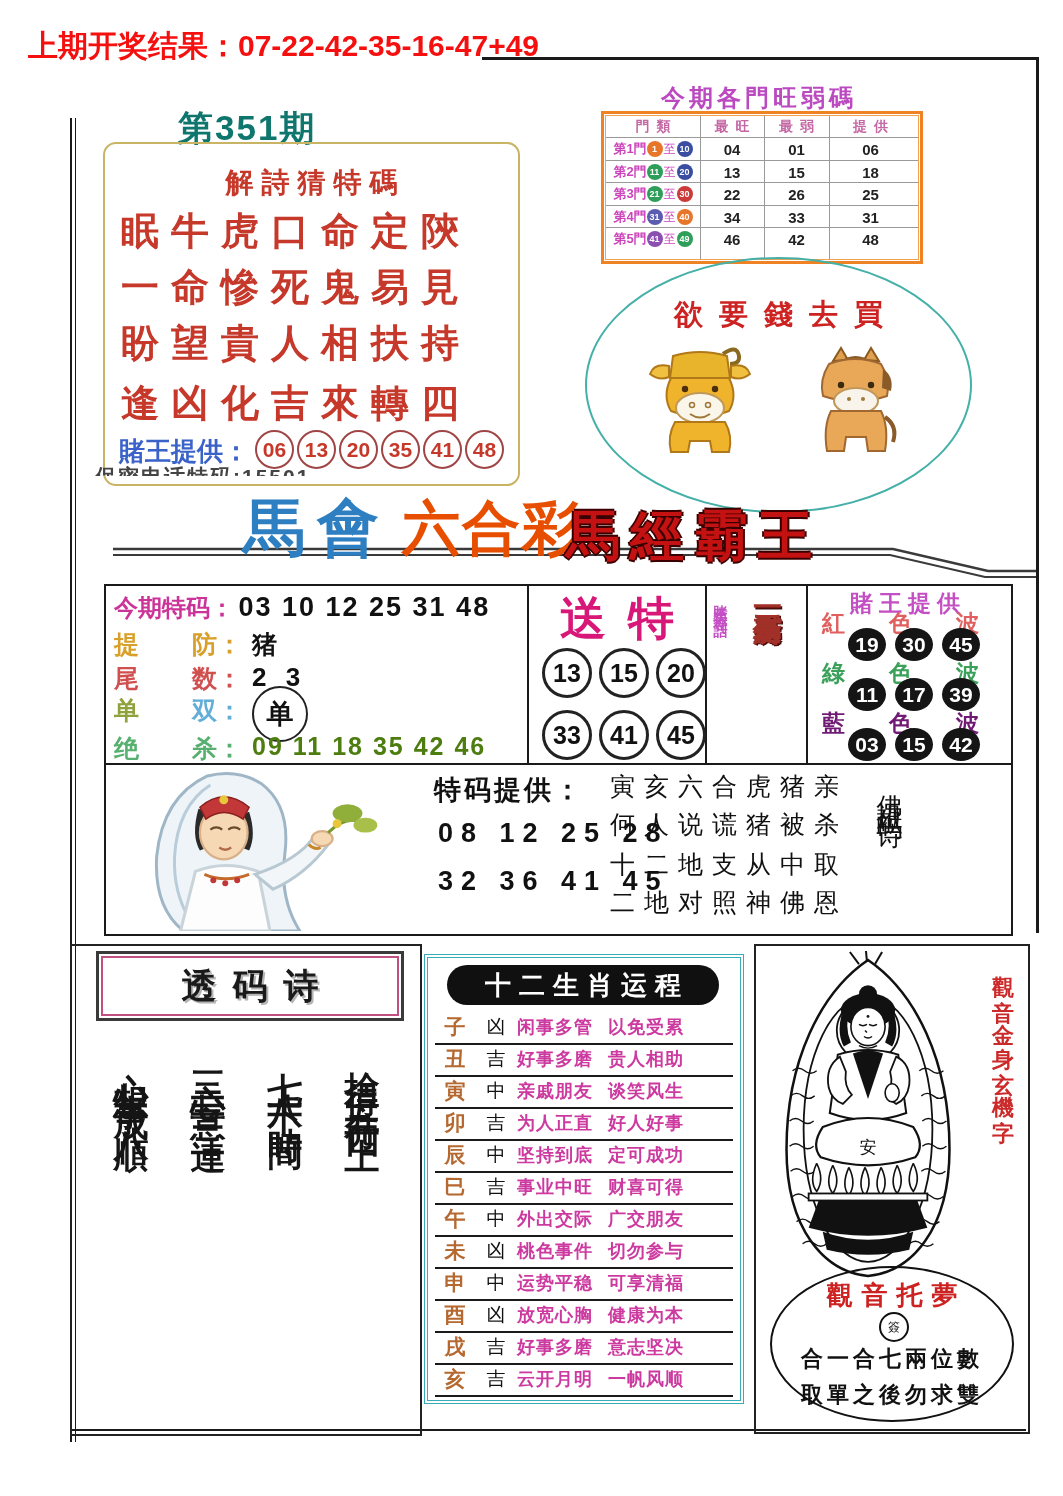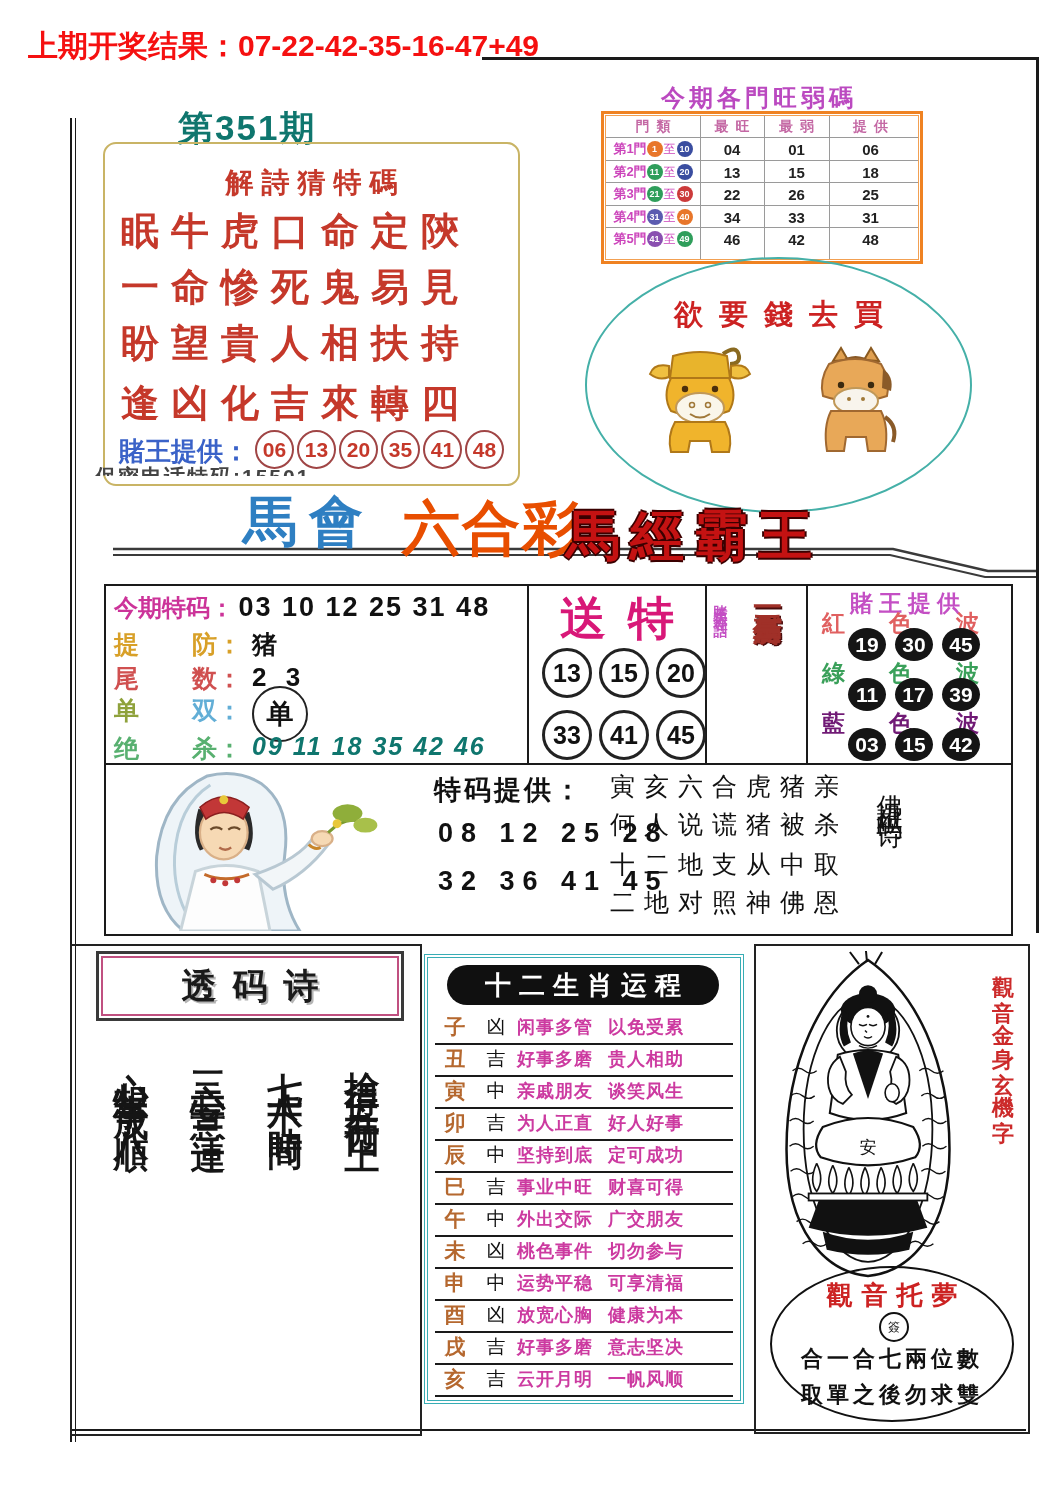--- a/index.html
+++ b/index.html
@@ -177,21 +177,21 @@
     <div class="abs serif nowrap" style="left:16px;top:234px;font-size:38px;font-weight:bold;letter-spacing:12px;color:#c5382a;">逢凶化吉來轉四</div>
     <div class="abs nowrap" style="left:14px;top:290px;font-size:26px;font-weight:bold;color:#3a62c8;">賭王提供：</div>
     <div class="abs nowrap" style="left:150px;top:286px;">
       <span class="pb-circ">06</span><span class="pb-circ">13</span><span class="pb-circ">20</span><span class="pb-circ">35</span><span class="pb-circ">41</span><span class="pb-circ">48</span>
     </div>
   </div>
   <div class="abs" style="left:95px;top:463px;width:340px;height:13px;overflow:hidden;">
     <span style="font-size:21px;font-weight:bold;color:#444;letter-spacing:2px;">保密电话特码:15501…</span>
   </div>
 
-  <div class="abs nowrap" style="left:243px;top:486px;font-size:54px;font-weight:bold;letter-spacing:12px;color:#2e7fc2;">馬會</div>
+  <div class="abs nowrap" style="left:243px;top:486px;font-size:62px;font-weight:bold;letter-spacing:12px;color:#2e7fc2;">馬會</div>
   <div class="abs nowrap serif" style="left:402px;top:490px;font-size:58px;font-weight:bold;letter-spacing:2px;color:#e84e00;">六合彩</div>
   <div class="abs nowrap" style="left:566px;top:500px;font-size:54px;font-weight:bold;letter-spacing:10px;color:#c41212;text-shadow:2px 0 0 #3a0000,-2px 0 0 #3a0000,0 2px 0 #3a0000,0 -2px 0 #3a0000;">馬經霸王</div>
 
   <div class="abs" style="left:104px;top:584px;width:905px;height:348px;border:2.5px solid #1a1a1a;">
     <div class="abs tline" style="left:421px;top:0;width:2px;height:177px;"></div>
     <div class="abs tline" style="left:599px;top:0;width:2px;height:177px;"></div>
     <div class="abs tline" style="left:700px;top:0;width:2px;height:177px;"></div>
     <div class="abs tline" style="left:0;top:177px;width:100%;height:2px;"></div>
 
     <div class="abs nowrap" style="left:8px;top:6px;">
@@ -204,21 +204,21 @@
     <span class="abs" style="left:8px;top:76px;font-size:25px;font-weight:bold;color:#d05050;">尾</span>
     <span class="abs" style="left:86px;top:76px;font-size:25px;font-weight:bold;color:#d05050;">数：</span>
     <span class="abs nowrap" style="left:146px;top:76px;font-size:26px;font-weight:bold;color:#111;letter-spacing:6px;">2  3</span>
     <span class="abs" style="left:8px;top:108px;font-size:25px;font-weight:bold;color:#8fa23c;">单</span>
     <span class="abs" style="left:86px;top:108px;font-size:25px;font-weight:bold;color:#62aed6;">双：</span>
     <div class="abs ctr" style="left:146px;top:100px;width:52px;height:52px;border:2px solid #222;border-radius:50%;">
       <span style="font-size:27px;font-weight:bold;color:#111;">单</span>
     </div>
     <span class="abs" style="left:8px;top:146px;font-size:25px;font-weight:bold;color:#58b070;">绝</span>
     <span class="abs" style="left:86px;top:146px;font-size:25px;font-weight:bold;color:#58b070;">杀：</span>
-    <span class="abs nowrap" style="left:146px;top:146px;font-size:25px;font-weight:bold;color:#0f766e;letter-spacing:2px;font-style:italic;">09 11 18 35 42 46</span>
+    <span class="abs nowrap" style="left:146px;top:146px;font-size:25px;font-weight:bold;color:#4d7c0f;letter-spacing:2px;">09 11 18 35 42 46</span>
 
     <div class="abs serif" style="left:428px;top:2px;width:166px;text-align:center;font-size:46px;font-weight:bold;letter-spacing:22px;text-indent:22px;color:#d81878;">送特</div>
     <div class="st-circ" style="left:436px;top:62px;">13</div>
     <div class="st-circ" style="left:493px;top:62px;">15</div>
     <div class="st-circ" style="left:550px;top:62px;">20</div>
     <div class="st-circ" style="left:436px;top:124px;">33</div>
     <div class="st-circ" style="left:493px;top:124px;">41</div>
     <div class="st-circ" style="left:550px;top:124px;">45</div>
 
     <div class="abs vert" style="left:606px;top:8px;height:162px;font-size:14px;font-weight:bold;letter-spacing:3px;color:#c44fc4;">賭王送你一句話</div>

